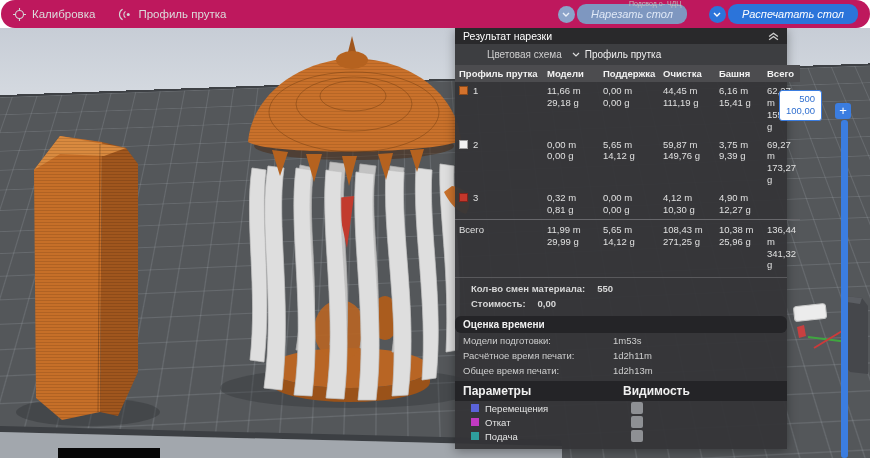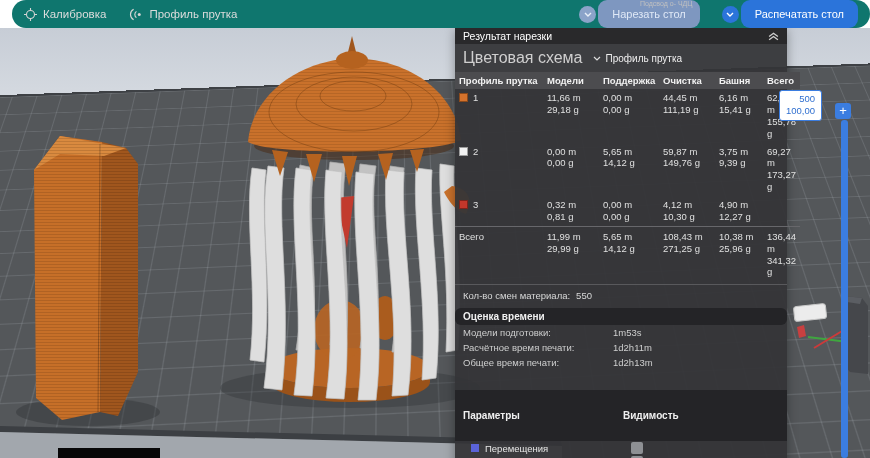--- a/index.html
+++ b/index.html
@@ -1,27 +1,27 @@
 <!DOCTYPE html>
 <html><head>
 <meta charset="utf-8">
 <style>
   * { box-sizing: border-box; margin: 0; padding: 0; }
   html,body { width:870px; height:458px; overflow:hidden; }
   body { font-family:"Liberation Sans", sans-serif; position:relative; background:#fff; }
 
   
-  .topbar { position:absolute; top:0; left:12px; right:0; height:28px; background:#0f766e;
+  .topbar { position:absolute; top:0; left:1px; right:0; height:28px; background:#be185d;
             display:flex; align-items:center; padding:0 12px; gap:22px; z-index:50;border-radius:14px; }
   .tb-item { display:flex; align-items:center; gap:6px; color:#dcdcdc; font-size:11.5px; cursor:default; }
   .tb-spacer { flex:1; }
   .win-frag { position:absolute; top:0; left:628px; font-size:7px; color:#c0c0c0; line-height:8px; }
   .split { display:flex; align-items:center; gap:2px; }
   .chev-btn { width:17px; height:17px; border-radius:50%; display:flex; align-items:center; justify-content:center; }
-  .main-btn { height:28px; border-radius:9px; padding:0 14px; font-size:11px; display:flex; align-items:center; }
+  .main-btn { height:20px; border-radius:9px; padding:0 14px; font-size:11px; display:flex; align-items:center;font-style:italic; }
   .slice .chev-btn { background:#8ba3c9; color:#e9eff8; }
   .slice .main-btn { background:#7e97c0; color:#dfe8f6; }
   .print .chev-btn { background:#2b74da; color:#fff; }
   .print .main-btn { background:#2b74da; color:#fff; }
 
   
   .viewport { position:absolute; top:28px; left:0; right:0; bottom:0; overflow:hidden;
               background:linear-gradient(180deg,#c7cdd6 0%,#dfe3e8 28%,#f3f5f7 60%,#eef0f2 100%); }
   .plate { position:absolute; left:-80px; width:1100px; top:50px; height:900px;
            background-color:#54575a;
@@ -33,34 +33,34 @@
            transform-origin:50% 0%; }
   .models-svg { position:absolute; top:0; left:0; width:870px; height:430px; }
 
   
   .panel { position:absolute; left:455px; top:28px; width:332px; background:rgba(52,52,55,.94);
            color:#e6e6e6; z-index:30; font-size:9.5px; box-shadow:0 2px 10px rgba(0,0,0,.35); padding-bottom:6px; }
   .panel-h { height:16px; background:#29292b; display:flex; align-items:center; padding:0 8px; }
   .panel-title { flex:1; font-size:10.5px; color:#fff; }
   .collapse { color:#cfcfcf; cursor:pointer; display:flex; }
   .cs-row { display:flex; align-items:center; gap:10px; padding:5px 8px; }
-  .cs-label { color:#cfcfcf; font-size:16px; }
+  .cs-label { color:#cfcfcf; font-size:10px;margin-left:24px; }
   .cs-dd { display:flex; align-items:center; gap:5px; color:#efefef; font-size:10px; cursor:pointer; }
   .tbl { display:grid; grid-template-columns:88px 56px 60px 56px 48px 1fr; }
   .th { background:#4c4c4f; padding:3px 4px; font-weight:bold; font-size:9.5px; color:#f2f2f2; }
   .td { padding:3px 4px; white-space:pre-line; line-height:1.25; color:#e0e0e0; }
   .rowlab { display:flex; gap:5px; align-items:flex-start; }
   .swatch { width:9px; height:9px; margin-top:1px; border:1px solid rgba(0,0,0,.35); flex:none; }
   .tot .td { border-top:1px solid #67676b; padding-top:4px; }
-  .info-row { display:flex; gap:6px; padding:2px 8px; color:#d8d8d8; }
+  .info-row { display:flex; gap:12px; padding:2px 16px; color:#d8d8d8;font-weight:bold; }
   .info-row.first { border-top:1px solid #59595c; margin-top:3px; padding-top:5px; }
   .sec-h { background:#242427; padding:3px 8px; font-weight:bold; color:#f0f0f0; margin-top:5px; font-size:10px;border-radius:6px; }
   .time-row { display:flex; padding:2px 8px; color:#cfcfcf; }
   .time-row .lbl { width:150px; flex:none; }
-  .params-h { background:#242427; margin-top:20px; padding:20px 8px; display:flex; font-weight:bold; color:#f0f0f0; font-size:10px; }
+  .params-h { background:#242427; margin-top:3px; padding:3px 8px; display:flex; font-weight:bold; color:#f0f0f0; font-size:12px; }
   .params-h .pl { width:160px; flex:none; }
   .leg-row { display:flex; align-items:center; padding:1px 16px; }
   .leg-left { width:160px; display:flex; align-items:center; gap:6px; flex:none; }
   .leg-sw { width:8px; height:8px; flex:none; }
   .checkbox { width:12px; height:12px; background:#8e9094; border-radius:2px; position:relative; cursor:pointer; }
 
   
   .slider-track { position:absolute; right:22px; top:120px; bottom:0; width:7px; background:#3b7de0; border-radius:3px; z-index:40; }
   .slider-handle { position:absolute; right:19px; top:103px; width:16px; height:16px; background:#3b7de0; border-radius:3px;
                    color:#fff; font-size:13px; line-height:15px; text-align:center; z-index:41; cursor:pointer; }
@@ -277,20 +277,24 @@
     <div class="td">10,38 m
 25,96 g</div>
     <div class="td">136,44 m
 341,32 g</div>
   </div>
 
   <div class="info-row first">
     <span>Кол-во смен материала:</span>
     <span>550</span>
   </div>
+  <div class="info-row">
+    <span>Стоимость:</span>
+    <span>0,00</span>
+  </div>
 
   <div class="sec-h">Оценка времени</div>
   <div class="time-row">
     <span class="lbl">Модели подготовки:</span>
     <span>1m53s</span>
   </div>
   <div class="time-row">
     <span class="lbl">Расчётное время печати:</span>
     <span>1d2h11m</span>
   </div>

